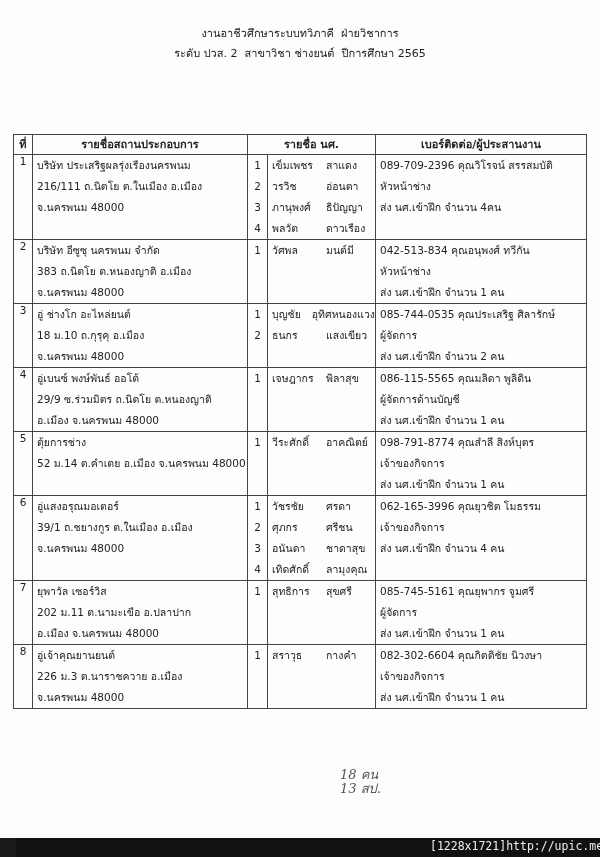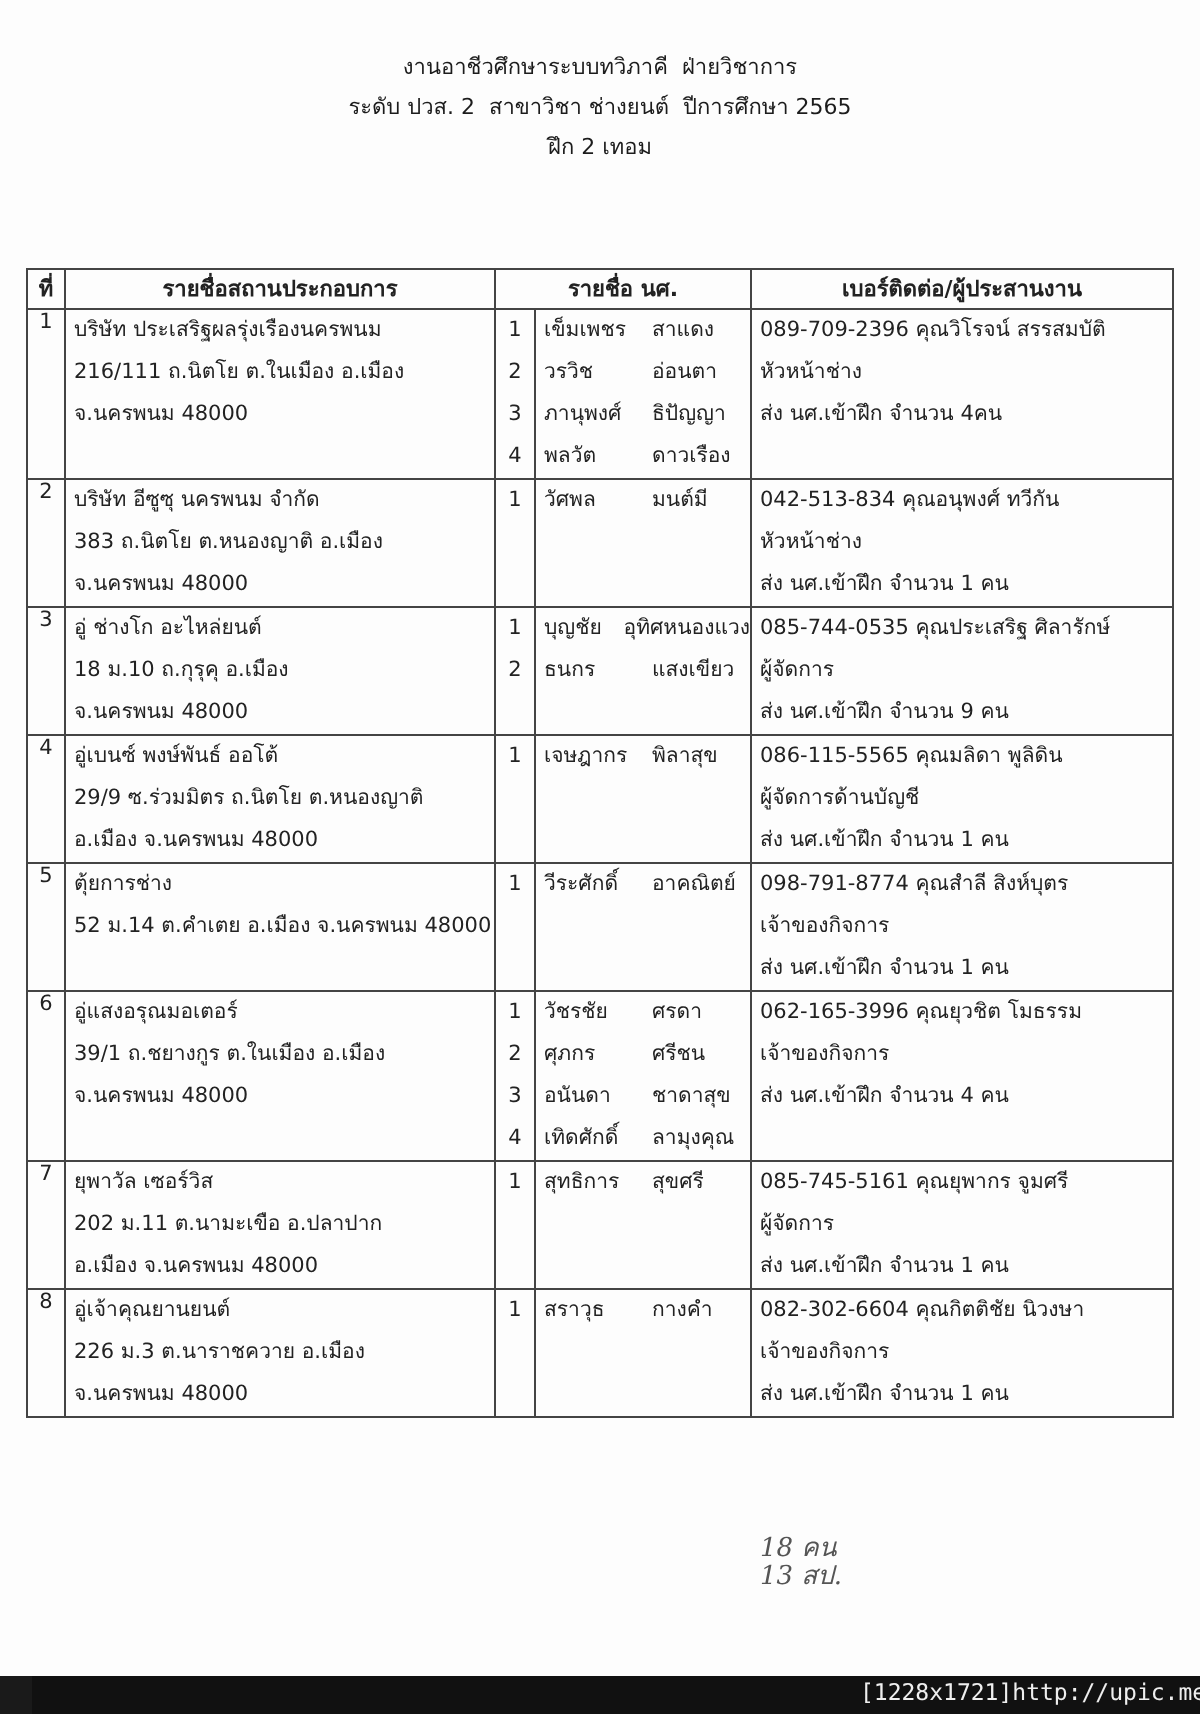--- a/index.html
+++ b/index.html
@@ -29,37 +29,36 @@
   .col-sname { width:108px; }
   .col-contact { }
   td.no { text-align:center; padding-top:2px; }
   .line { height:21px; line-height:21px; padding-left:4px; white-space:nowrap; overflow:hidden; }
   td.sno .line { padding-left:0; text-align:center; }
   .student { display:flex;align-items:center; }
   .student .first { width:54px; }
   .student .last { flex:1; }
   .handnote {
     position:absolute; left:340px; top:768px; font-family:"DejaVu Serif", serif; font-style:italic;
-    font-size:13px; line-height:14px; color:#555;margin-left:40px;
+    font-size:13px; line-height:14px; color:#555;
   }
   .footer-bar {
     position:absolute; left:16px; top:838px; width:600px; height:19px; background:#111;
   }
   .footer-bar span {
     position:absolute; right:6px; top:1px; color:#eee; font-size:11.5px; font-family:"DejaVu Sans Mono", monospace;
   }
 </style>
 </head>
 <body>
 
 <div class="page">
   <div class="header">
     <div>งานอาชีวศึกษาระบบทวิภาคี  ฝ่ายวิชาการ</div>
     <div>ระดับ ปวส. 2  สาขาวิชา ช่างยนต์  ปีการศึกษา 2565</div>
-    <div>ฝึก 2 เทอม</div>
   </div>
 
   <table class="main">
     <colgroup>
       <col class="col-no">
         <col class="col-company">
         <col class="col-sno">
         <col class="col-sname">
         <col class="col-contact">
     </colgroup>
@@ -156,21 +155,21 @@
             </div>
             <div class="line student">
               <span class="first">ธนกร</span>
               <span class="last">แสงเขียว</span>
             </div>
             <div class="line student"></div>
           </td>
           <td>
             <div class="line">085-744-0535 คุณประเสริฐ ศิลารักษ์</div>
             <div class="line">ผู้จัดการ</div>
-            <div class="line">ส่ง นศ.เข้าฝึก จำนวน 9 คน</div>
+            <div class="line">ส่ง นศ.เข้าฝึก จำนวน 2 คน</div>
           </td>
         </tr>
         <tr>
           <td class="no">4</td>
           <td>
             <div class="line">อู่เบนซ์ พงษ์พันธ์ ออโต้</div>
             <div class="line">29/9 ซ.ร่วมมิตร ถ.นิตโย ต.หนองญาติ</div>
             <div class="line">อ.เมือง จ.นครพนม 48000</div>
           </td>
           <td class="sno">

